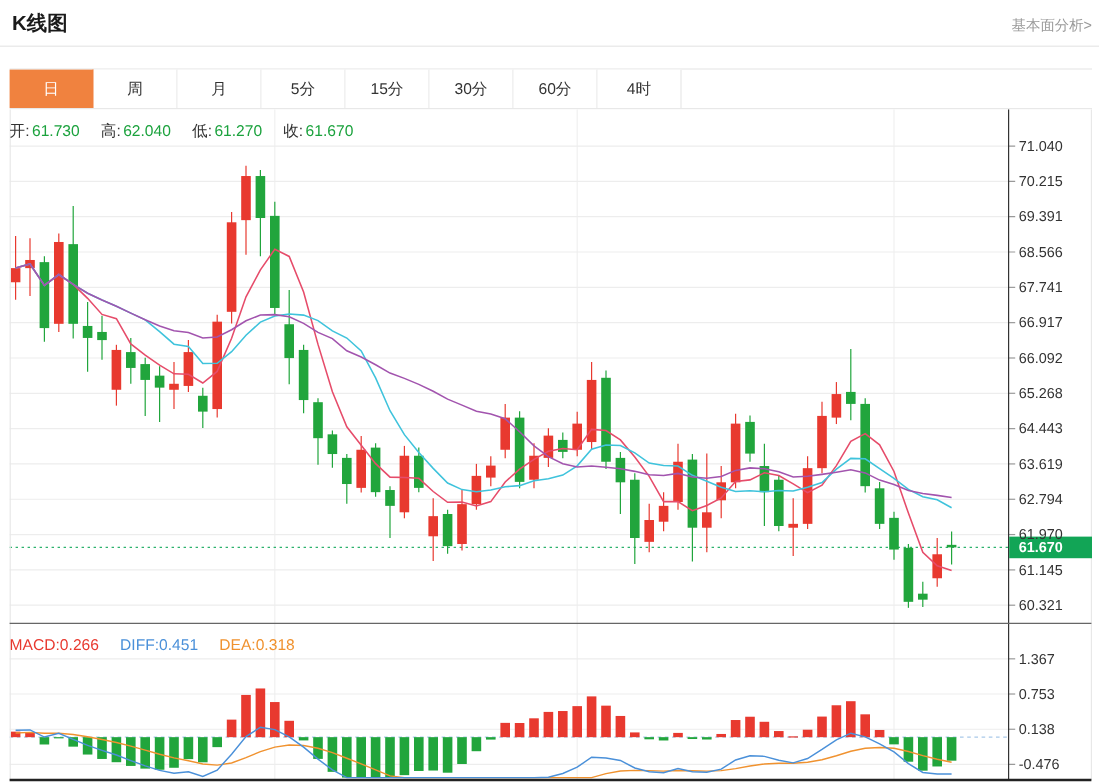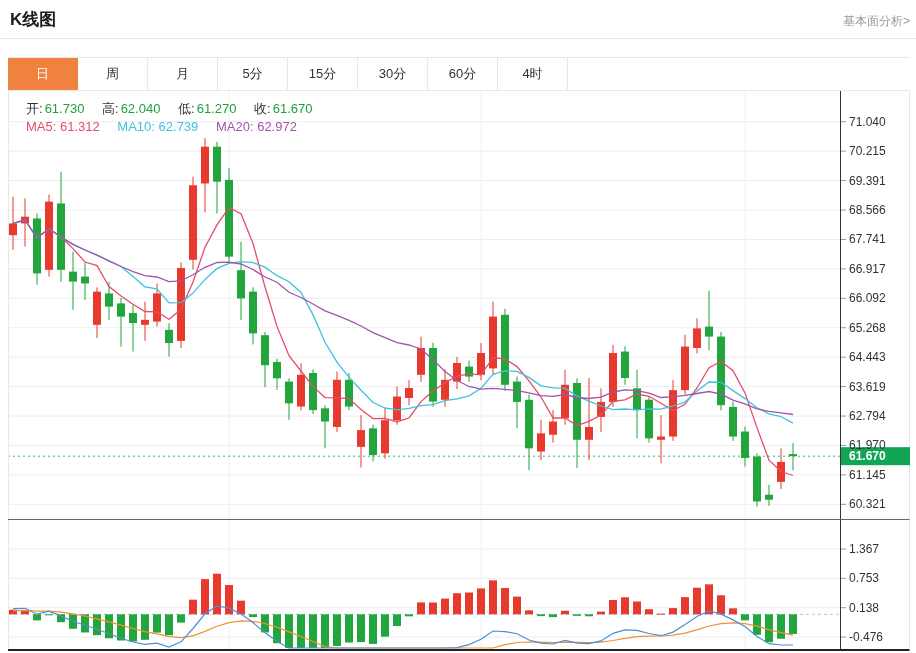--- a/index.html
+++ b/index.html
@@ -8,21 +8,21 @@
   .page-title{position:absolute;left:10px;top:8px;margin:0;font-size:17px;font-weight:bold;color:#1a1a1a;}
   .fund-link{position:absolute;right:6px;top:13px;font-size:12px;color:#999;text-decoration:none;cursor:pointer;margin-left:40px;}
   .h-divider{position:absolute;left:0;right:0;top:38px;height:1px;background:#e7e7e7;}
   .tabbar{position:absolute;left:8px;right:6px;top:57px;height:34px;display:flex;
           border-top:1px solid #e8e8e8;border-bottom:1px solid #e8e8e8;box-sizing:border-box;}
   .tab{width:70px;height:100%;box-sizing:border-box;border-right:1px solid #e8e8e8;
        display:flex;align-items:center;justify-content:center;font-size:13px;color:#333;
        background:#fff;cursor:pointer;}
   .tab.active{background:#f0823f;color:#fff;border-color:#f0823f;}
   #chart-svg{position:absolute;left:0;top:91px;}
-  .overlay{position:absolute;left:26px;white-space:nowrap;font-size:13px;pointer-events:none;}
+  .overlay{position:absolute;left:8px;white-space:nowrap;font-size:13px;pointer-events:none;}
   .ohlc-row{top:100px;}
   .ma-row{top:119px;}
   .macd-row{top:530px;}
   .overlay .pair{margin-right:14px;}
   .overlay .lbl{color:#333;margin-right:2px;}
   .val-green{color:#1ba23d;}
   .ma5-c{color:#e64c6a;}
   .ma10-c{color:#3fc3dc;}
   .ma20-c{color:#a254ae;}
   .macd-c{color:#e8392f;}
@@ -330,19 +330,19 @@
       <text x="849" y="369.1808900000002" fill="#fff" font-size="12" font-family="&quot;Liberation Sans&quot;,&quot;DejaVu Sans&quot;,sans-serif" font-weight="bold">61.670</text>
     </svg>
 
   <div class="overlay ohlc-row">
     <span class="pair"><span class="lbl">开:</span><span class="val-green">61.730</span></span>
     <span class="pair"><span class="lbl">高:</span><span class="val-green">62.040</span></span>
     <span class="pair"><span class="lbl">低:</span><span class="val-green">61.270</span></span>
     <span class="pair"><span class="lbl">收:</span><span class="val-green">61.670</span></span>
   </div>
 
-  <div class="overlay ma-row">
-    <span class="pair ma5-c"><span>MA5:</span> <span>61.312</span></span>
-    <span class="pair ma10-c"><span>MA10:</span> <span>62.739</span></span>
-    <span class="pair ma20-c"><span>MA20:</span> <span>62.972</span></span>
+
+  <div class="overlay macd-row">
+    <span class="pair macd-c"><span>MACD:</span><span>0.266</span></span>
+    <span class="pair diff-c"><span>DIFF:</span><span>0.451</span></span>
+    <span class="pair dea-c"><span>DEA:</span><span>0.318</span></span>
   </div>
-
 </div>
 
 </body></html>

